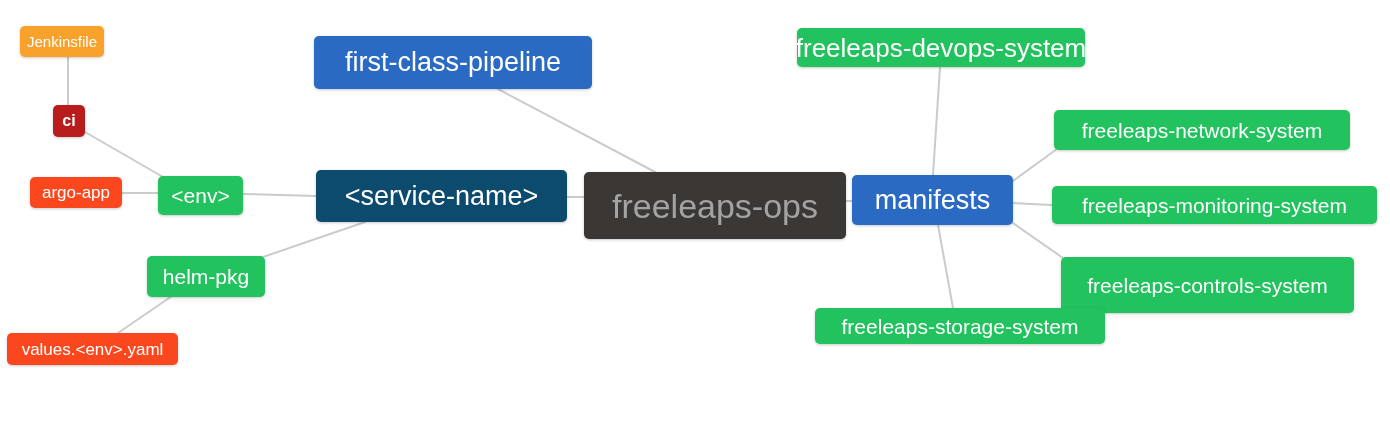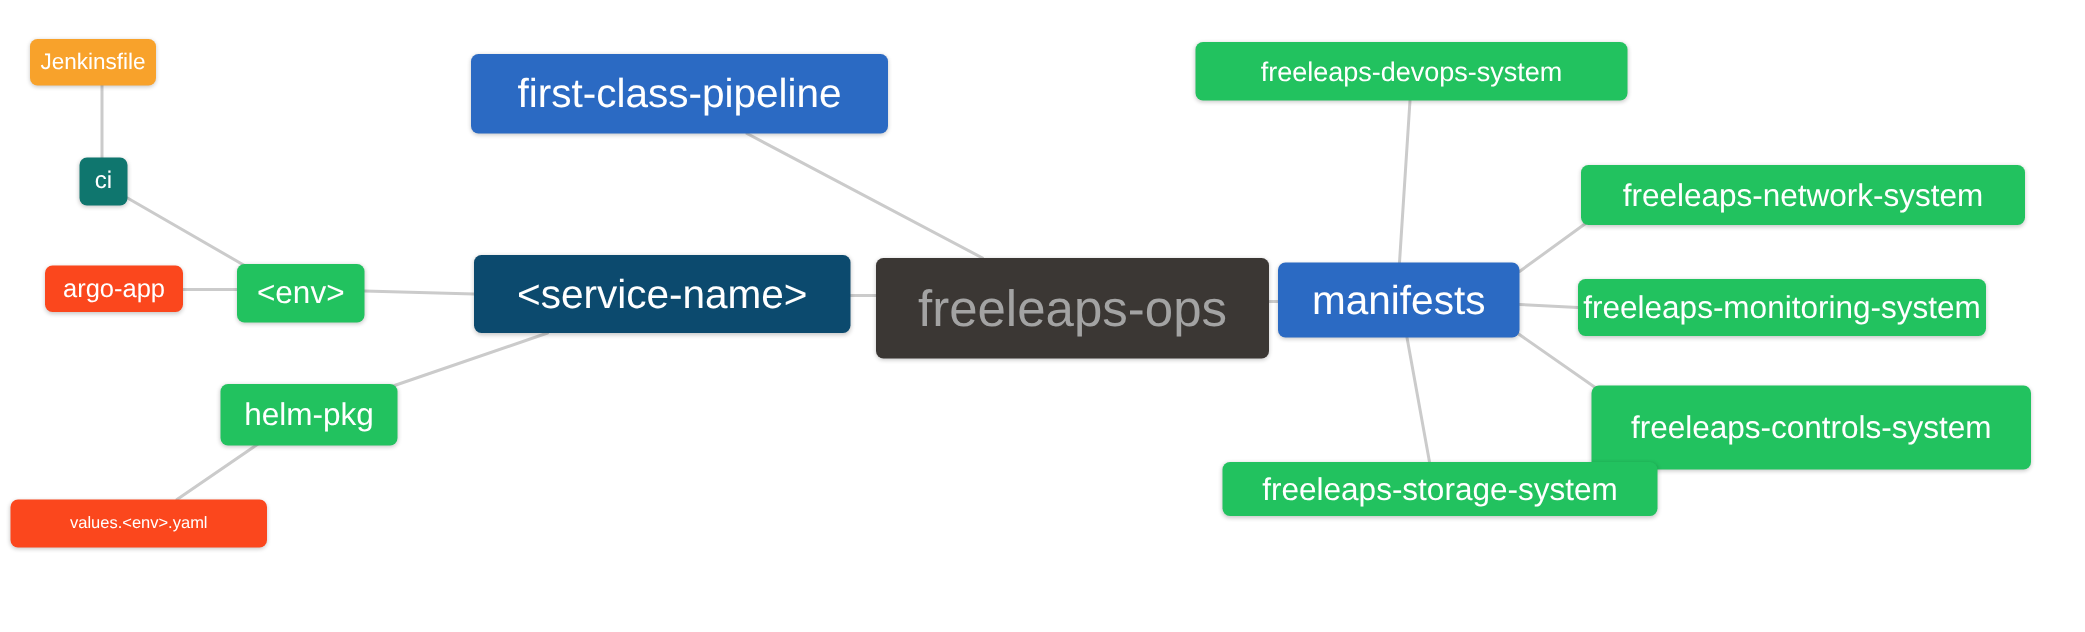--- a/index.html
+++ b/index.html
@@ -52,27 +52,27 @@
       <line x1="567" y1="197" x2="585" y2="197" stroke="#cbcbcb" stroke-width="2" stroke-linecap="round"></line>
       <line x1="846" y1="201" x2="852" y2="201" stroke="#cbcbcb" stroke-width="2" stroke-linecap="round"></line>
       <line x1="933" y1="175" x2="940" y2="67" stroke="#cbcbcb" stroke-width="2" stroke-linecap="round"></line>
       <line x1="1013" y1="181" x2="1057" y2="149" stroke="#cbcbcb" stroke-width="2" stroke-linecap="round"></line>
       <line x1="1013" y1="203" x2="1052" y2="205" stroke="#cbcbcb" stroke-width="2" stroke-linecap="round"></line>
       <line x1="1010" y1="221" x2="1063" y2="258" stroke="#cbcbcb" stroke-width="2" stroke-linecap="round"></line>
       <line x1="938" y1="225" x2="953" y2="308" stroke="#cbcbcb" stroke-width="2" stroke-linecap="round"></line>
     </svg>
 
 <div class="node" style="left: 20px; top: 26px; width: 84px; height: 31px; font-size: 15px; background: rgb(248, 162, 43); color: rgb(255, 255, 255);">Jenkinsfile</div>
-    <div class="node" style="left: 53px; top: 105px; width: 32px; height: 32px; font-size: 16px; background: #0f766e; color: rgb(255, 255, 255);">ci</div>
+    <div class="node" style="left: 53px; top: 105px; width: 32px; height: 32px; font-size: 16px; background: #b91c1c; color: rgb(255, 255, 255); font-weight: bold;">ci</div>
     <div class="node" style="left: 30px; top: 177px; width: 92px; height: 31px; font-size: 17px; background: rgb(251, 71, 29); color: rgb(255, 255, 255);">argo-app</div>
     <div class="node" style="left: 158px; top: 176px; width: 85px; height: 39px; font-size: 21px; background: rgb(34, 194, 95); color: rgb(255, 255, 255);">&lt;env&gt;</div>
     <div class="node" style="left: 147px; top: 256px; width: 118px; height: 41px; font-size: 21px; background: rgb(34, 194, 95); color: rgb(255, 255, 255);">helm-pkg</div>
-    <div class="node" style="left: 7px; top: 333px; width: 171px; height: 32px; font-size: 11px; background: rgb(251, 71, 29); color: rgb(255, 255, 255);">values.&lt;env&gt;.yaml</div>
+    <div class="node" style="left: 7px; top: 333px; width: 171px; height: 32px; font-size: 17px; background: rgb(251, 71, 29); color: rgb(255, 255, 255);">values.&lt;env&gt;.yaml</div>
     <div class="node" style="left: 314px; top: 36px; width: 278px; height: 53px; font-size: 27px; background: rgb(43, 106, 195); color: rgb(255, 255, 255);">first-class-pipeline</div>
     <div class="node" style="left: 316px; top: 170px; width: 251px; height: 52px; font-size: 27px; background: #0c4a6e; color: rgb(255, 255, 255);">&lt;service-name&gt;</div>
     <div class="node" style="left: 584px; top: 172px; width: 262px; height: 67px; font-size: 34px; background: rgb(59, 55, 52); color: #a3a3a3;">freeleaps-ops</div>
     <div class="node" style="left: 852px; top: 175px; width: 161px; height: 50px; font-size: 27px; background: rgb(43, 106, 195); color: rgb(255, 255, 255);">manifests</div>
-    <div class="node" style="left: 797px; top: 28px; width: 288px; height: 39px; font-size: 18px; background: rgb(34, 194, 95); color: rgb(255, 255, 255);">freeleaps-devops-system</div>
+    <div class="node" style="left: 797px; top: 28px; width: 288px; height: 39px; font-size: 26px; background: rgb(34, 194, 95); color: rgb(255, 255, 255);">freeleaps-devops-system</div>
     <div class="node" style="left: 1054px; top: 110px; width: 296px; height: 40px; font-size: 21px; background: rgb(34, 194, 95); color: rgb(255, 255, 255);">freeleaps-network-system</div>
-    <div class="node" style="left: 1052px; top: 186px; width: 272px; height: 38px; font-size: 21px; background: rgb(34, 194, 95); color: rgb(255, 255, 255);">freeleaps-monitoring-system</div>
+    <div class="node" style="left: 1052px; top: 186px; width: 325px; height: 38px; font-size: 21px; background: rgb(34, 194, 95); color: rgb(255, 255, 255);">freeleaps-monitoring-system</div>
     <div class="node" style="left: 1061px; top: 257px; width: 293px; height: 56px; font-size: 21px; background: rgb(34, 194, 95); color: rgb(255, 255, 255);">freeleaps-controls-system</div>
     <div class="node" style="left: 815px; top: 308px; width: 290px; height: 36px; font-size: 21px; background: rgb(34, 194, 95); color: rgb(255, 255, 255);">freeleaps-storage-system</div>
   </div>
 
 </body></html>

